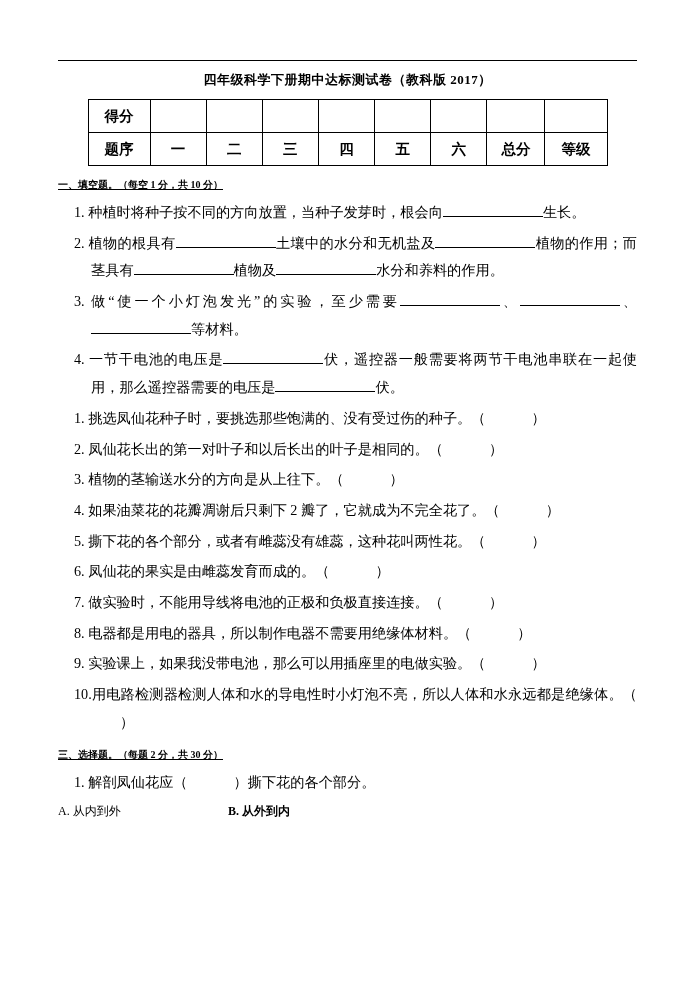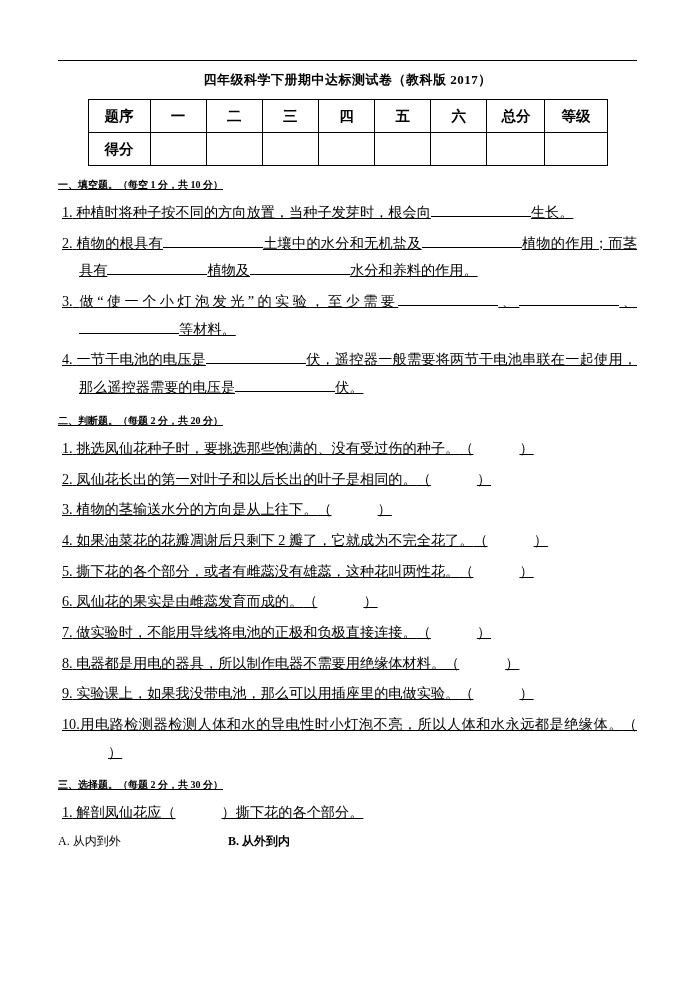--- a/index.html
+++ b/index.html
@@ -60,23 +60,22 @@
   }
   .section-head {
     font-weight: bold;
     font-size: 10px;
     margin: 12px 0 7px 0;
     text-decoration: underline;
   }
   .q {
     font-size: 14.2px;
     line-height: 1.95;
-    margin: 0 0 3px 4px;
+    margin: 0 0 3px 16px;
     text-align: justify;
-    text-decoration: underline;
   }
   .q .num {
     display: inline;
   }
   .blank {
     display: inline-block;
     border-bottom: 1px solid #000;
     vertical-align: baseline;
     height: 14px;
   }
@@ -108,41 +107,41 @@
 
 <div class="page">
 
   <div class="top-rule"></div>
 
   <div class="doc-title">四年级科学下册期中达标测试卷（教科版 2017）</div>
 
   <table class="score-table">
     <tbody>
         <tr>
+      <td class="label-cell">得分</td>
+      <td class="num-cell"></td>
+      <td class="num-cell"></td>
+      <td class="num-cell"></td>
+      <td class="num-cell"></td>
+      <td class="num-cell"></td>
+      <td class="num-cell"></td>
+      <td class="total-cell"></td>
+      <td class="grade-cell"></td>
+    </tr>
+    <tr>
       <td class="label-cell">题序</td>
       <td class="num-cell">一</td>
       <td class="num-cell">二</td>
       <td class="num-cell">三</td>
       <td class="num-cell">四</td>
       <td class="num-cell">五</td>
       <td class="num-cell">六</td>
       <td class="total-cell">总分</td>
       <td class="grade-cell">等级</td>
     </tr>
-    <tr>
-      <td class="label-cell">得分</td>
-      <td class="num-cell"></td>
-      <td class="num-cell"></td>
-      <td class="num-cell"></td>
-      <td class="num-cell"></td>
-      <td class="num-cell"></td>
-      <td class="num-cell"></td>
-      <td class="total-cell"></td>
-      <td class="grade-cell"></td>
-    </tr>
   </tbody>
     </table>
 
   <div class="section-head">一、填空题。（每空 1 分，共 10 分）</div>
 
   <div class="q indent">
     <span class="num">1.</span>
     <span>种植时将种子按不同的方向放置，当种子发芽时，根会向</span><span class="blank b-long"></span><span>生长。</span>
   </div>
 
@@ -154,21 +153,20 @@
   <div class="q indent">
     <span class="num">3.</span>
     <span>做“使一个小灯泡发光”的实验，至少需要</span><span class="blank b-long"></span><span>、</span><span class="blank b-long"></span><span>、</span><span class="blank b-long"></span><span>等材料。</span>
   </div>
 
   <div class="q indent">
     <span class="num">4.</span>
     <span>一节干电池的电压是</span><span class="blank b-long"></span><span>伏，遥控器一般需要将两节干电池串联在一起使用，那么遥控器需要的电压是</span><span class="blank b-long"></span><span>伏。</span>
   </div>
 
-  <div class="section-head">二、判断题。（每题 2 分，共 20 分）</div>
 
   <div class="q indent">
     <span class="num">1.</span>
     <span>挑选凤仙花种子时，要挑选那些饱满的、没有受过伤的种子。</span>（<span class="paren"></span>）
   </div>
   <div class="q indent">
     <span class="num">2.</span>
     <span>凤仙花长出的第一对叶子和以后长出的叶子是相同的。</span>（<span class="paren"></span>）
   </div>
   <div class="q indent">

